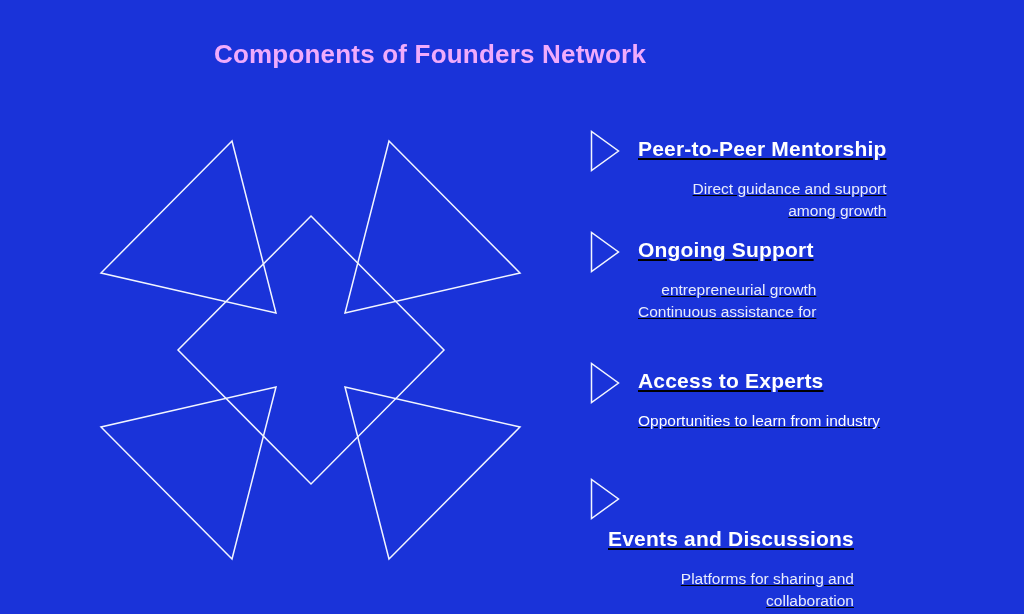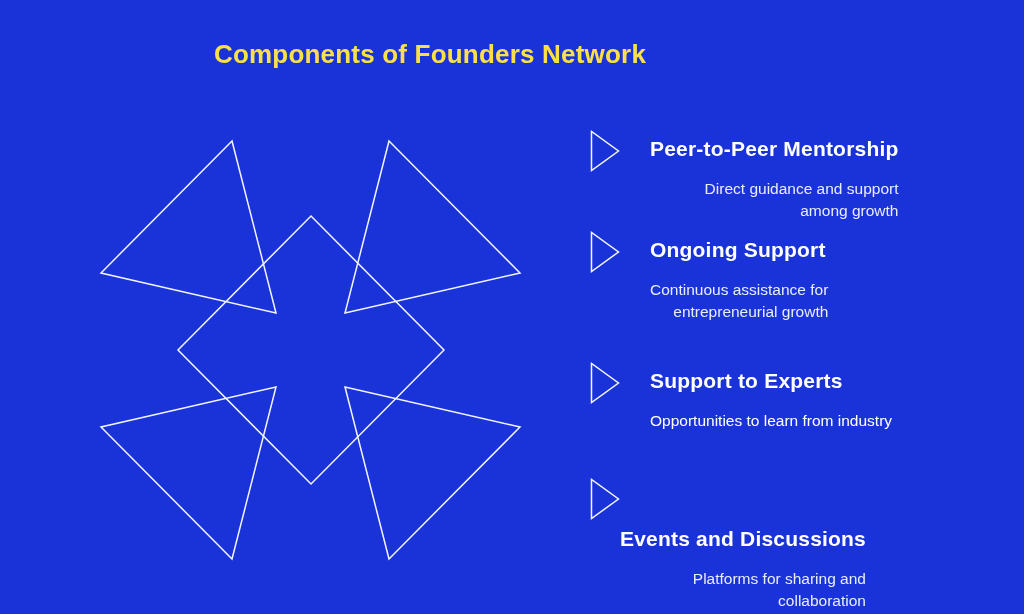--- a/index.html
+++ b/index.html
@@ -22,21 +22,21 @@
   }
   .title {
     position: absolute;
     top: 40px;
     left: 0;
     width: 860px;
     text-align: center;
     font-size: 26px;
     line-height: 28px;
     font-weight: 700;
-    color: #fde047;
+    color: #f0abfc;
     letter-spacing: 0.2px;
   }
   .graphic-svg {
     position: absolute;
     top: 0;
     left: 0;
     width: 1024px;
     height: 614px;
   }
   .item {
@@ -45,21 +45,22 @@
     width: 400px;
     display: flex;
     align-items: flex-start;
   }
   .bullet {
     flex: 0 0 auto;
     width: 30px;
     height: 42px;
   }
   .item-text {
-    margin-left: 30px;
+    margin-left: 18px;
+    text-decoration: underline;
   }
   .item-heading {
     margin-top: 7px;
     font-size: 21px;
     line-height: 24px;
     font-weight: 700;
     color: #FFFFFF;
     letter-spacing: 0.2px;
   }
   .item-desc {
@@ -99,32 +100,32 @@
     </div>
   </div>
 
   <div class="item" style="top:231px;">
     <svg class="bullet" viewBox="0 0 30 42" xmlns="http://www.w3.org/2000/svg">
       <polygon class="bullet-shape" fill="none" stroke="#F2F5FF" stroke-width="1.5" stroke-linejoin="miter" points="1.5,1.5 1.5,40.5 28.5,21"></polygon>
     </svg>
     <div class="item-text">
       <div class="item-heading" style="color: rgb(255, 255, 255);">Ongoing Support</div>
       <div class="item-desc" style="color: rgb(233, 237, 252);">
+        <div>entrepreneurial growth</div>
         <div>Continuous assistance for</div>
-        <div>entrepreneurial growth</div>
       </div>
     </div>
   </div>
 
   <div class="item" style="top:362px;">
     <svg class="bullet" viewBox="0 0 30 42" xmlns="http://www.w3.org/2000/svg">
       <polygon class="bullet-shape" fill="none" stroke="#F2F5FF" stroke-width="1.5" stroke-linejoin="miter" points="1.5,1.5 1.5,40.5 28.5,21"></polygon>
     </svg>
     <div class="item-text">
-      <div class="item-heading" style="color: rgb(255, 255, 255);">Support to Experts</div>
+      <div class="item-heading" style="color: rgb(255, 255, 255);">Access to Experts</div>
       <div class="item-desc" style="color: #ffffff;">
         <div>Opportunities to learn from industry</div>
       </div>
     </div>
   </div>
 
   <div class="item" style="top:478px;flex-direction:column;">
     <svg class="bullet" viewBox="0 0 30 42" xmlns="http://www.w3.org/2000/svg">
       <polygon class="bullet-shape" fill="none" stroke="#F2F5FF" stroke-width="1.5" stroke-linejoin="miter" points="1.5,1.5 1.5,40.5 28.5,21"></polygon>
     </svg>

